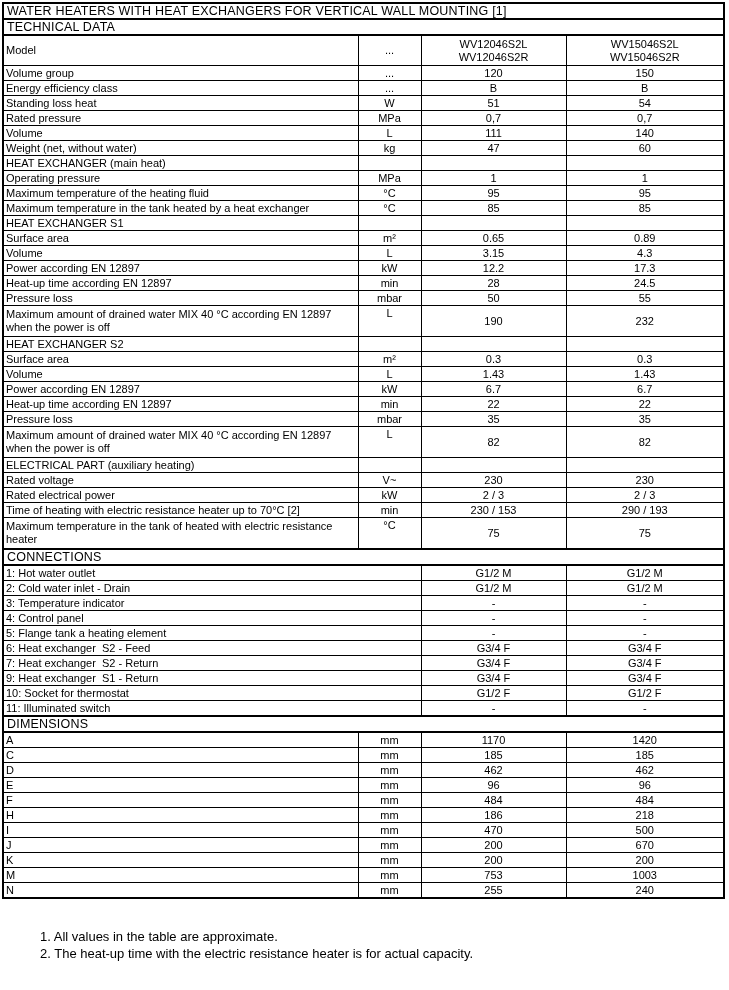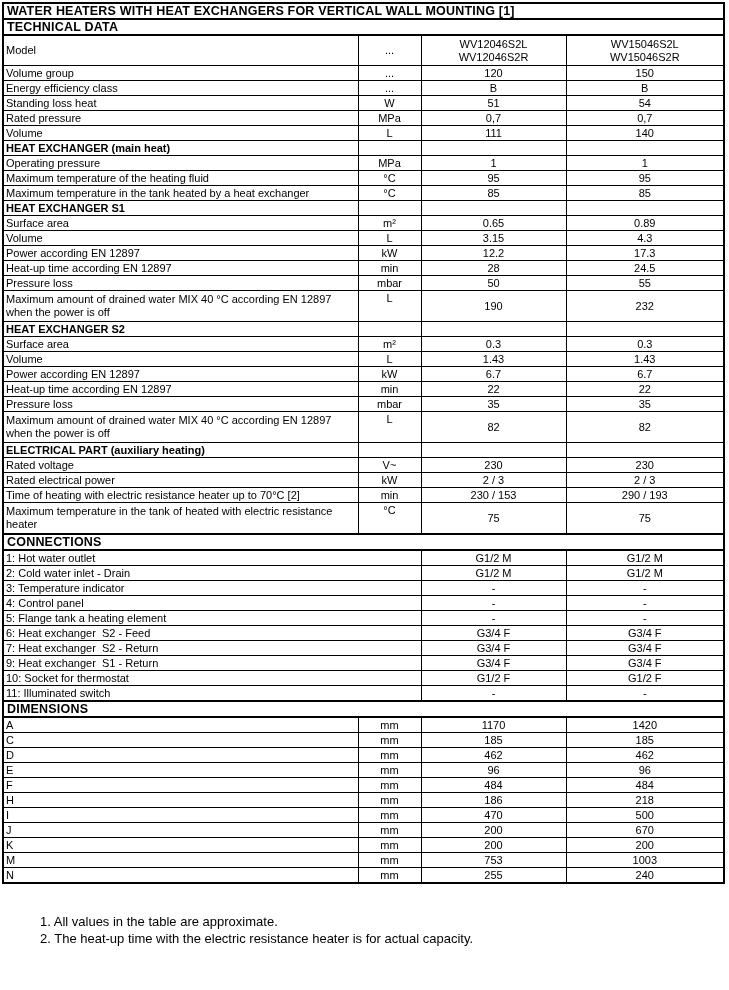--- a/index.html
+++ b/index.html
@@ -36,21 +36,21 @@
   }
   td.lbl {
     text-align: left;
     padding-left: 4px;
     white-space: pre-wrap;
   }
   td.unit, td.val {
     text-align: center;
   }
   td.val { white-space: pre-line; }
-  .bold { font-weight: bold; }
+  .bold { font-weight: normal; }
   tr.full td {
     border-top: 2px solid #000;
     border-bottom: 2px solid #000;
     font-size: 12.5px;
     letter-spacing: 0.2px;
     padding-left: 3px;
   }
   tr.tall td { height: 29px; }
   tr.tall td.ut { vertical-align: top; padding-top: 1px; }
   .notes {
@@ -109,20 +109,26 @@
           <td class="val">0,7</td>
           <td class="val">0,7</td>
         </tr>
         <tr>
           <td class="lbl">Volume</td>
           <td class="unit">L</td>
           <td class="val">111</td>
           <td class="val">140</td>
         </tr>
         <tr>
+          <td class="lbl">Weight (net, without water)</td>
+          <td class="unit">kg</td>
+          <td class="val">47</td>
+          <td class="val">60</td>
+        </tr>
+        <tr>
           <td class="lbl bold">HEAT EXCHANGER (main heat)</td>
           <td class="unit"></td>
           <td class="val"></td>
           <td class="val"></td>
         </tr>
         <tr>
           <td class="lbl">Operating pressure</td>
           <td class="unit">MPa</td>
           <td class="val">1</td>
           <td class="val">1</td>

